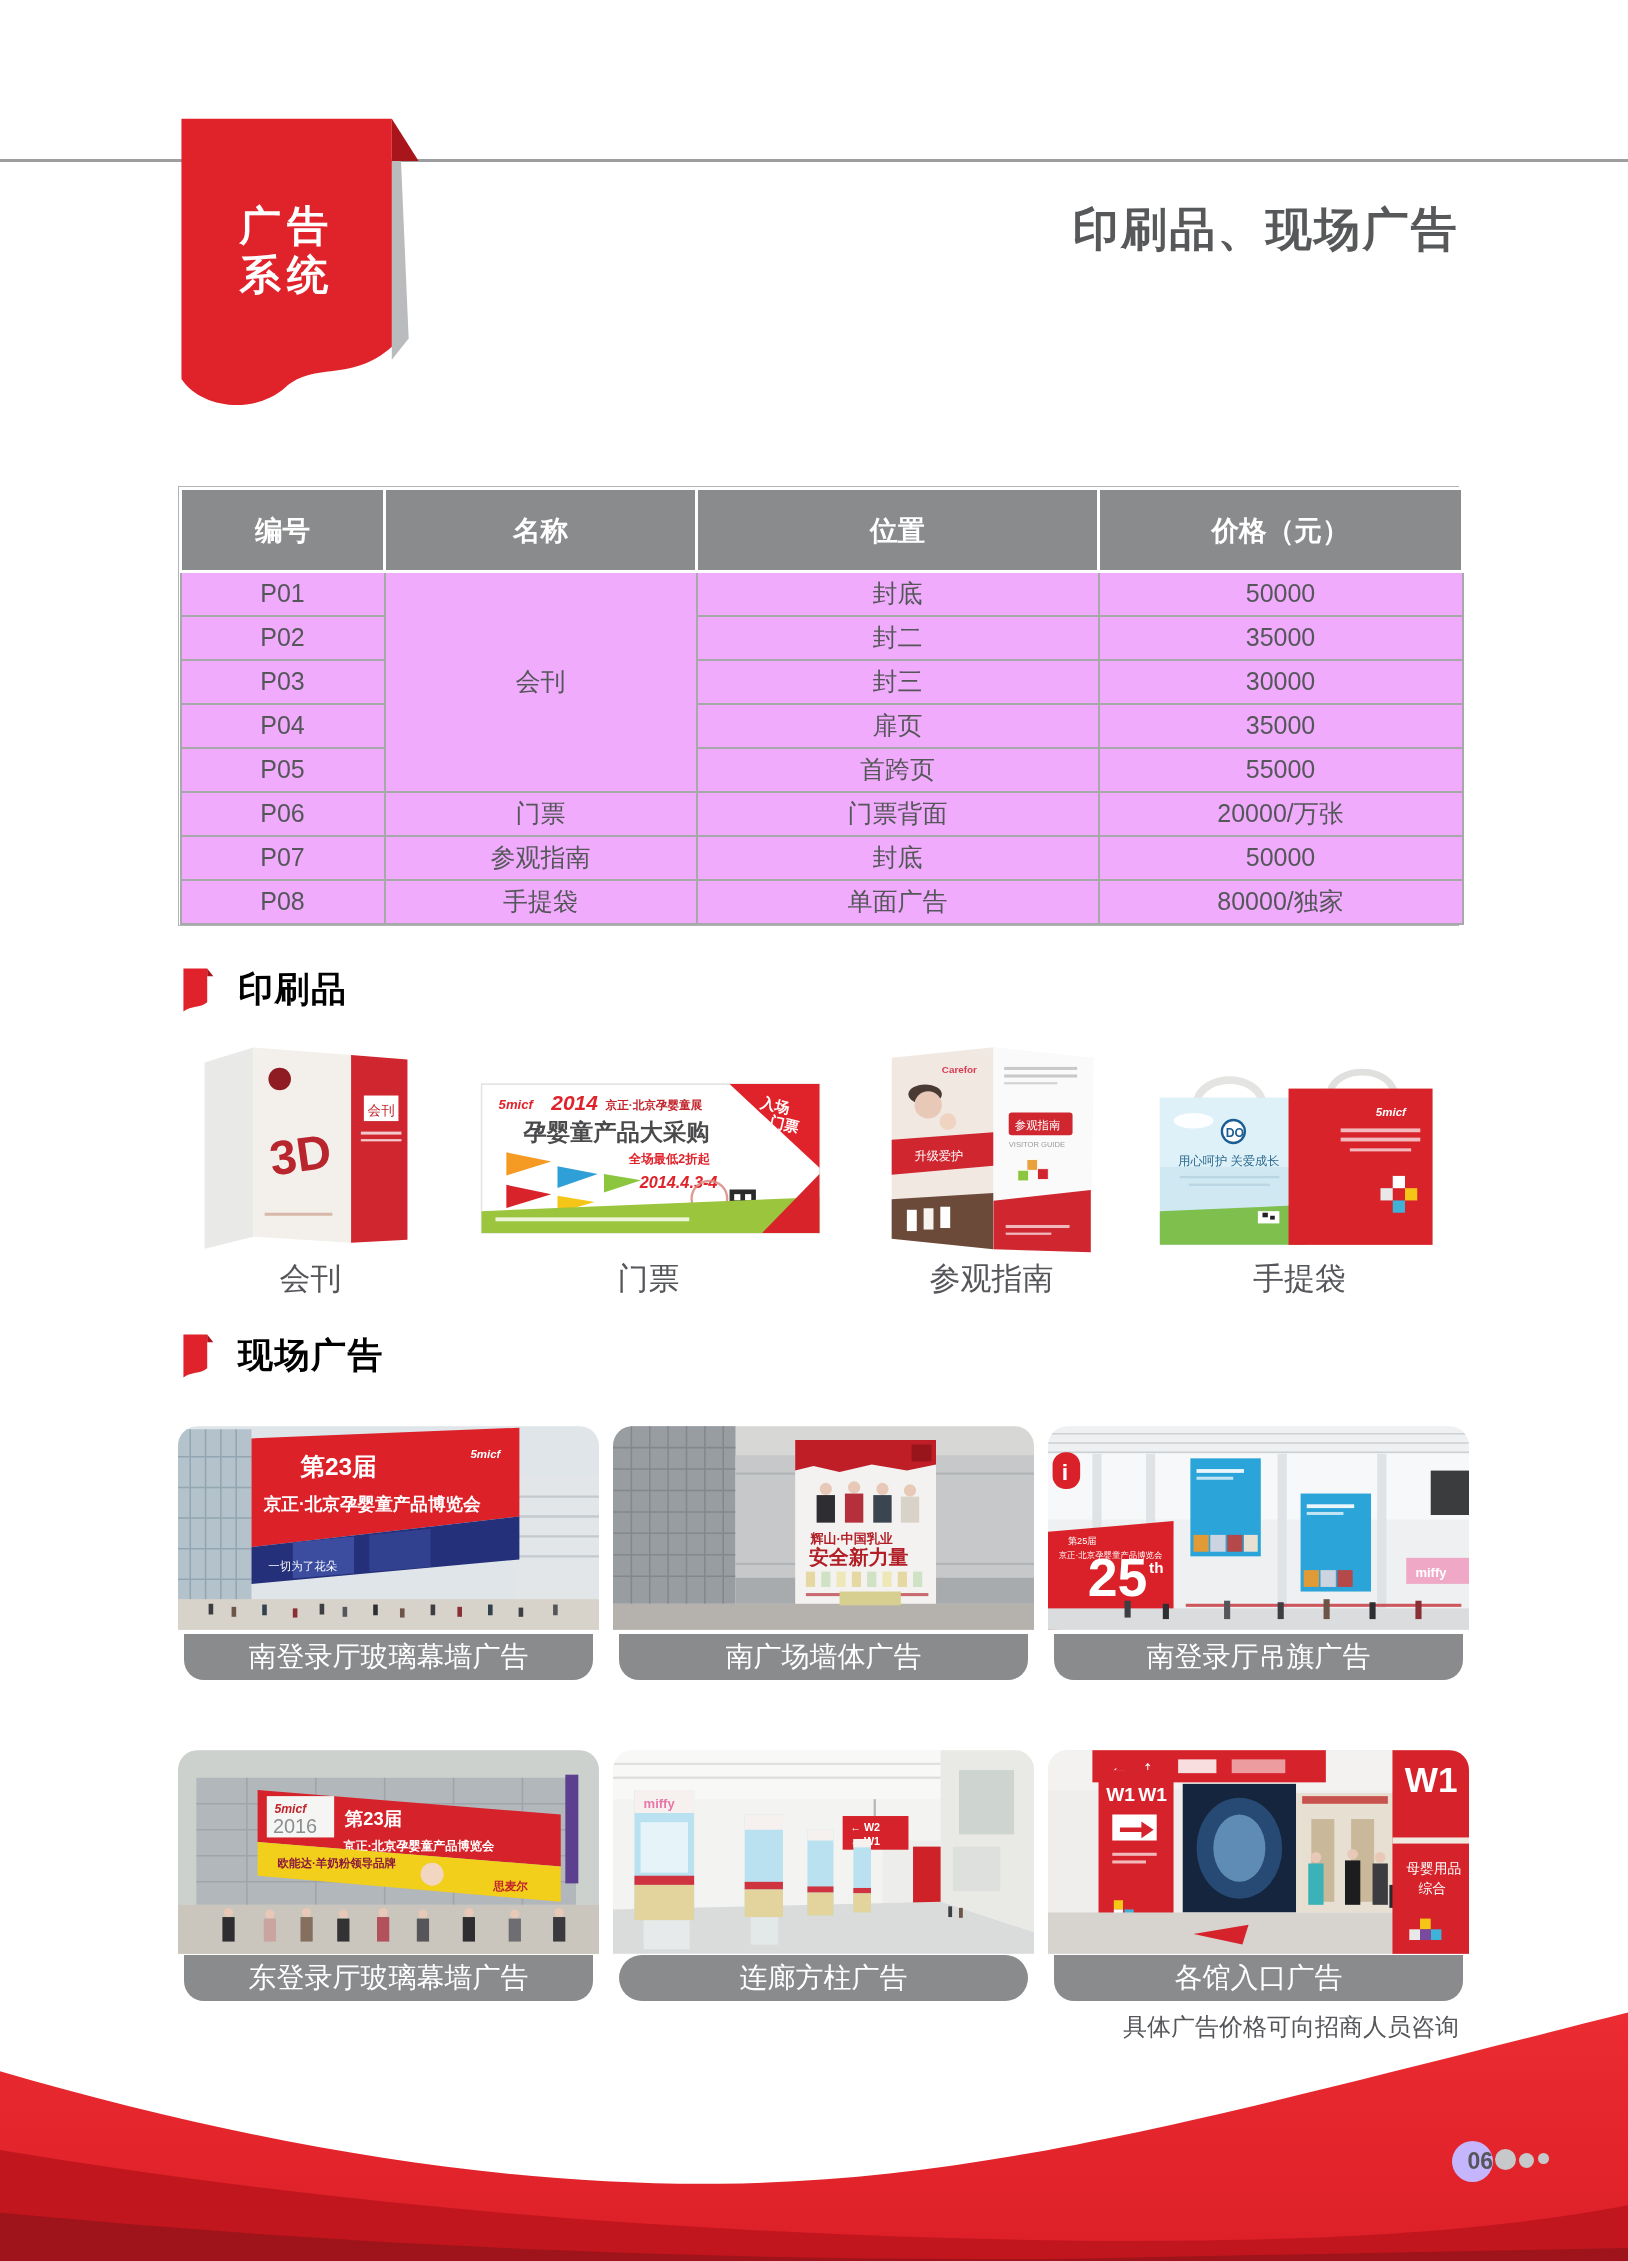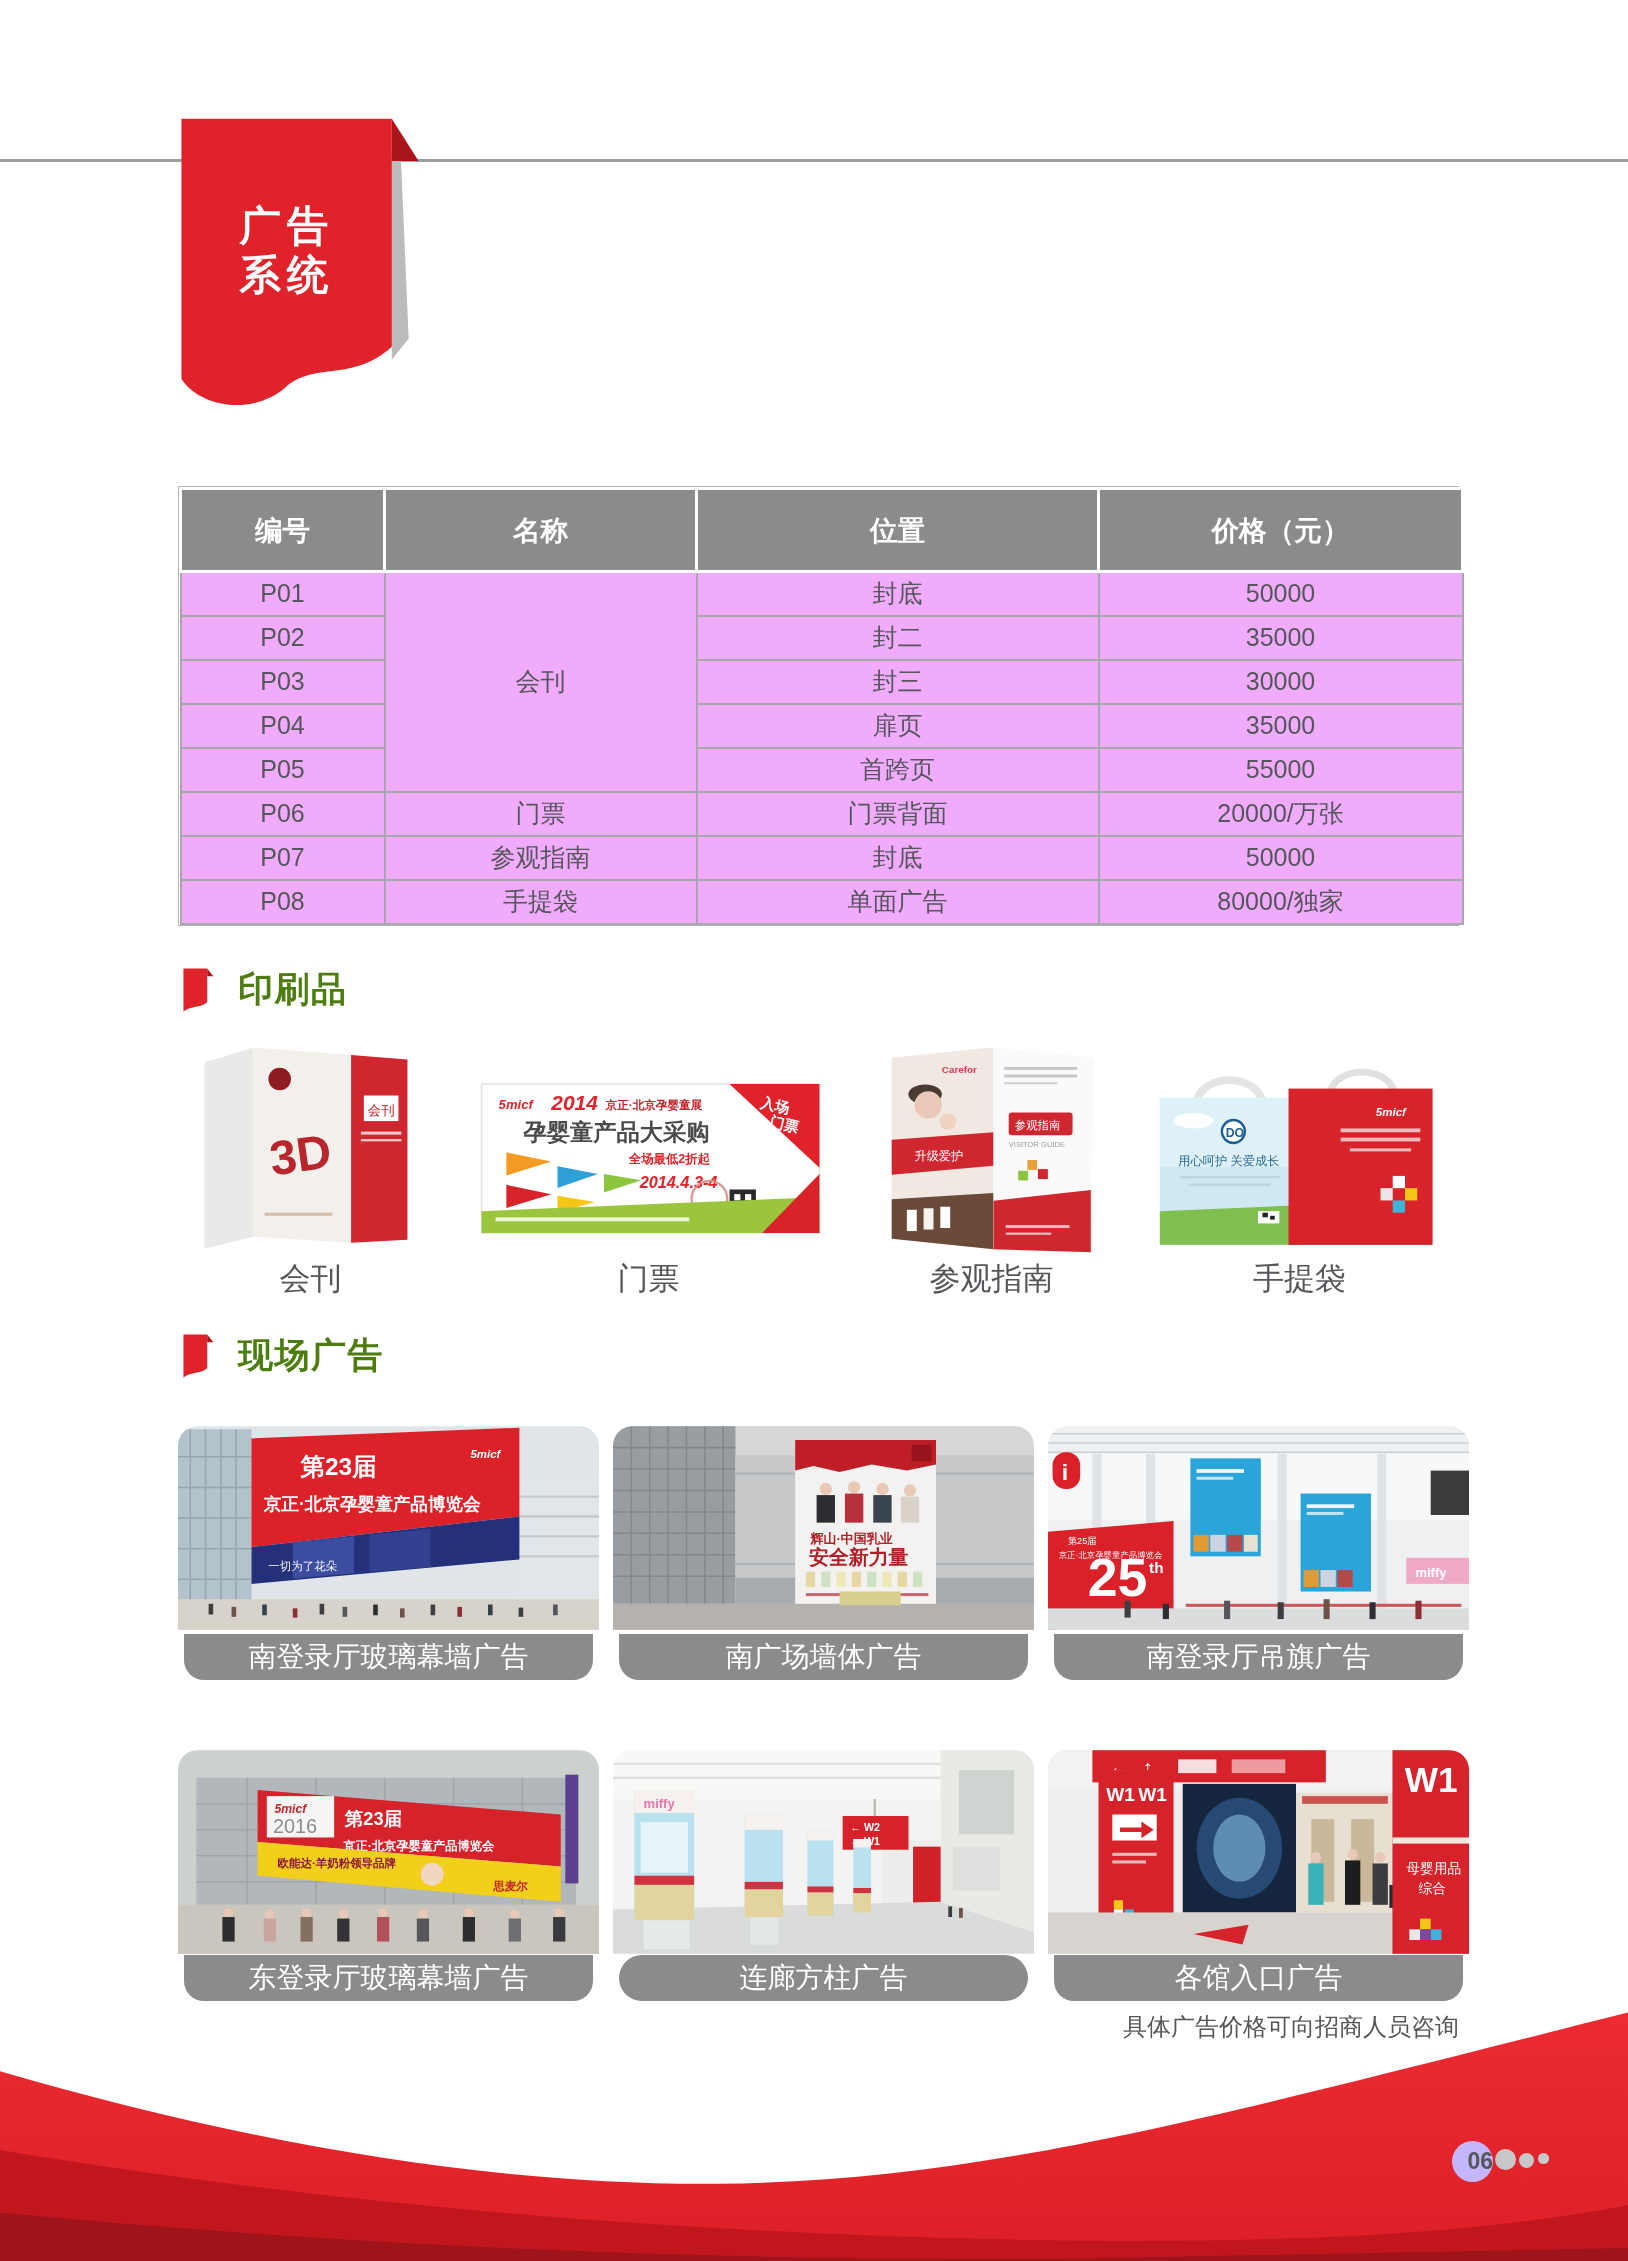--- a/index.html
+++ b/index.html
@@ -12,21 +12,21 @@
   .ribbon { position:absolute; left:172px; top:115px; width:253px; height:306px; }
   .page-title { position:absolute; top:199px; right:170px; font-size:46px; font-weight:bold; color:#57585a; letter-spacing:2.3px; }
 
   .price-table-wrap { position:absolute; left:178px; top:486px; width:1281px; border:1.5px solid #b3b4b6; background:#fff; }
   table { border-collapse:collapse; width:100%; table-layout:fixed; text-align:center; }
   th { height:83px; background:#8a8b8d; color:#fff; font-size:27.6px; font-weight:bold; border:3.1px solid #ffffff; }
   td { height:44px; font-size:25px; color:#55565a; background:#f0abfc; border:2.3px solid #a7a8aa; }
 
   .sec-head { position:absolute; left:181px; display:flex; align-items:center; gap:23px; }
   .sec-head .bookmark { width:34px; height:46px; flex:0 0 auto; }
-  .sec-head .label { font-size:35px; font-weight:bold; color:#4d7c0f; letter-spacing:1.5px; }
+  .sec-head .label { font-size:35px; font-weight:bold; color:#000000; letter-spacing:1.5px; }
   .print-head { top:966px; }
   .onsite-head { top:1332px; }
 
   .product { position:absolute; }
   .product svg { display:block; width:100%; height:100%; }
   .product-caption { position:absolute; top:1258px; width:245px; text-align:center; font-size:31px; color:#55565a; }
 
   .photo { position:absolute; width:421px; height:204px; border-radius:20px 20px 0 0; overflow:hidden; }
   .photo svg { display:block; width:421px; height:204px; }
   .photo-caption { position:absolute; width:409px; height:46px; background:#8a8b8d; color:#fff;
@@ -50,20 +50,21 @@
   <div class="topline"></div>
 
   <svg class="ribbon" viewBox="0 0 330 400">
     <polygon points="287,60 299,60 309,292 287,320" fill="#babbbd"></polygon>
     <polygon points="287,5 322,60 287,60" fill="#a8161c"></polygon>
     <path d="M12,5 L287,5 L287,303 C235,350 186,322 148,356 C108,392 38,384 12,345 Z" fill="#e0232b"></path>
     <text x="150" y="163" text-anchor="middle" font-size="54" font-weight="bold" fill="#ffffff" letter-spacing="8">广告</text>
     <text x="150" y="228" text-anchor="middle" font-size="54" font-weight="bold" fill="#ffffff" letter-spacing="8">系统</text>
   </svg>
 
+  <div class="page-title">印刷品、现场广告</div>
 
   <div class="price-table-wrap">
     <table>
       <colgroup>
           <col style="width:204px">
           <col style="width:312px">
           <col style="width:402px">
           <col style="width:364px">
         </colgroup>
       <tbody>

